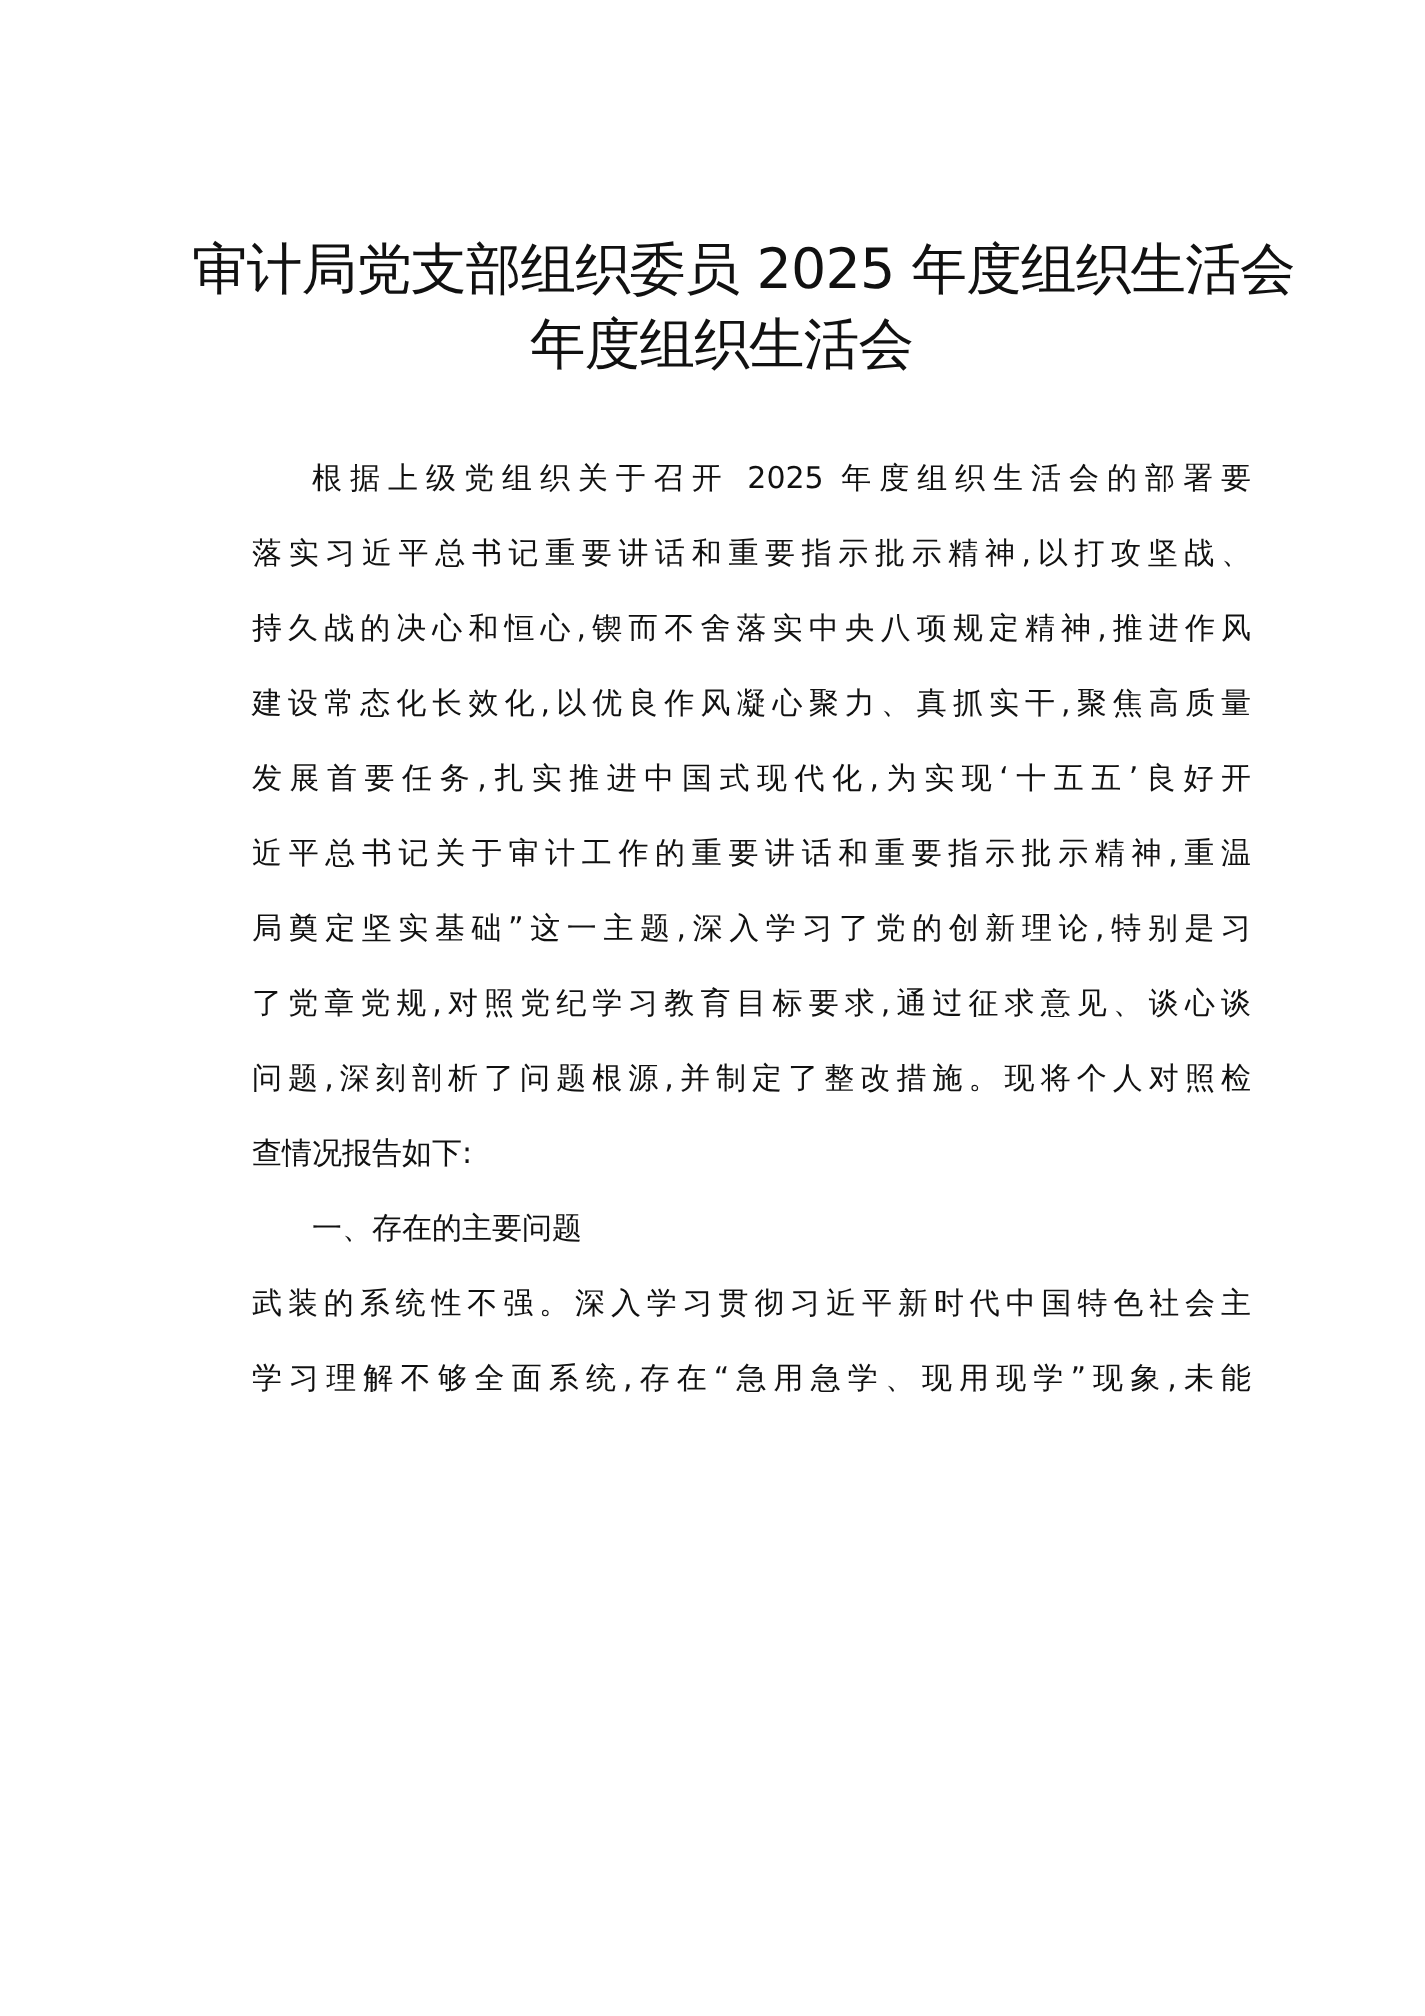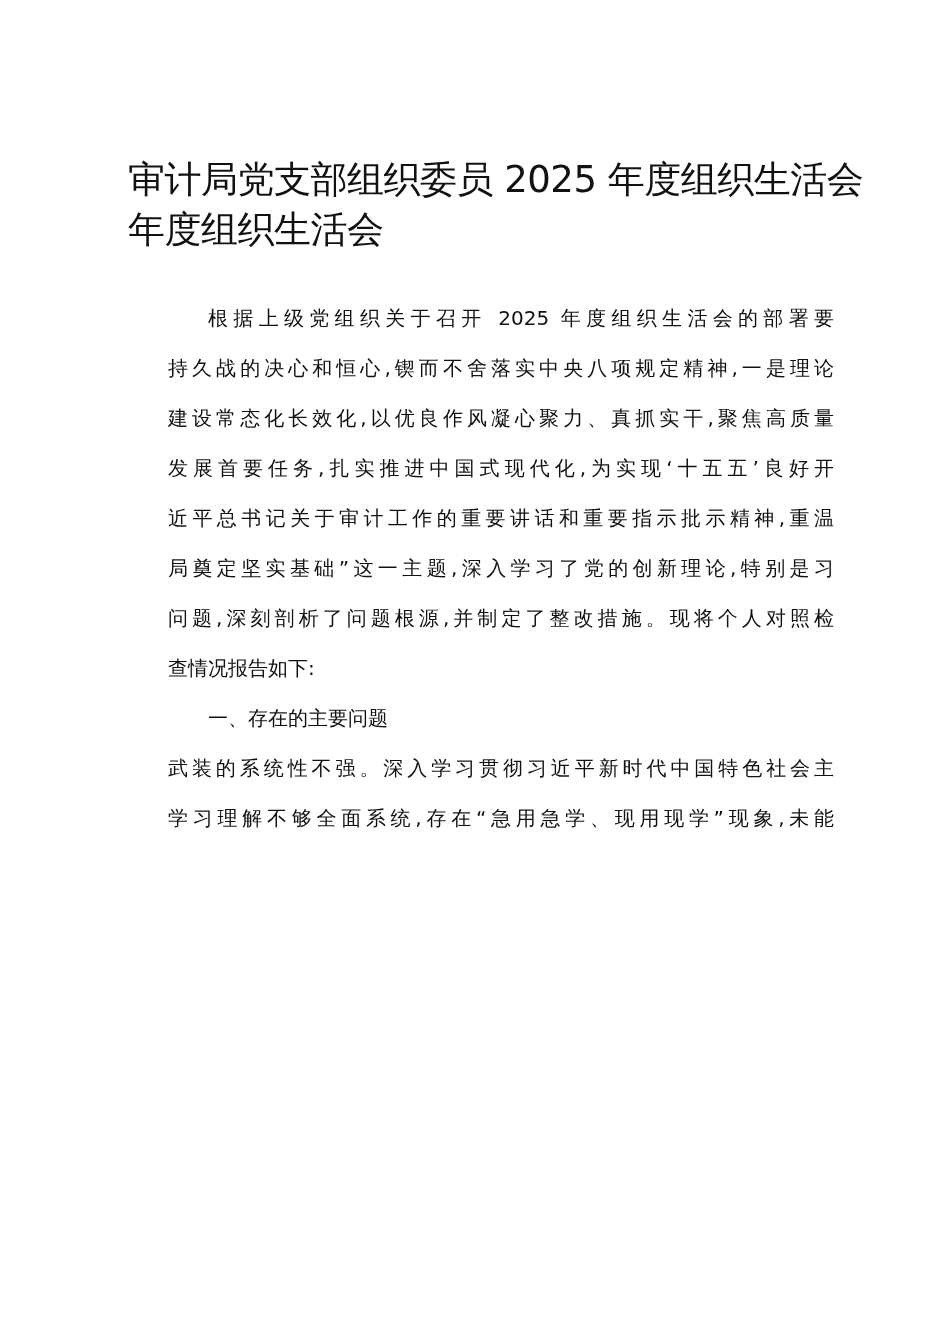--- a/index.html
+++ b/index.html
@@ -15,20 +15,21 @@
       font-family: "DejaVu Sans", "Liberation Sans", sans-serif;
       color: #111111;
     }
     .page {
       position: absolute;
       left: 128px;
       top: 155px;
       width: 706px;
     }
     .title {
+      text-align: center;
       font-size: 37px;
       line-height: 50px;
       margin: 0;
       font-weight: normal;
       letter-spacing: -0.5px;
     }
     .title-line {
       display: block;
       white-space: nowrap;
     }
@@ -58,25 +59,27 @@
 
 <div class="page">
   <h1 class="title">
     <span class="title-line">审计局党支部组织委员 2025 年度组织生活会</span>
     <span class="title-line">年度组织生活会</span>
   </h1>
 
   <div class="body-text">
     <div class="para-block">
       <span class="line" style="text-indent:2em">根据上级党组织关于召开 2025 年度组织生活会的部署要</span>
-      <span class="line">持久战的决心和恒心,锲而不舍落实中央八项规定精神,一是理论</span>
+      <span class="line">落实习近平总书记重要讲话和重要指示批示精神,以打攻坚战、</span>
+      <span class="line">持久战的决心和恒心,锲而不舍落实中央八项规定精神,推进作风</span>
       <span class="line">建设常态化长效化,以优良作风凝心聚力、真抓实干,聚焦高质量</span>
       <span class="line">发展首要任务,扎实推进中国式现代化,为实现‘十五五’良好开</span>
       <span class="line">近平总书记关于审计工作的重要讲话和重要指示批示精神,重温</span>
       <span class="line">局奠定坚实基础”这一主题,深入学习了党的创新理论,特别是习</span>
+      <span class="line">了党章党规,对照党纪学习教育目标要求,通过征求意见、谈心谈</span>
       <span class="line">问题,深刻剖析了问题根源,并制定了整改措施。现将个人对照检</span>
       <span class="line last">查情况报告如下:</span>
     </div>
 
     <p class="heading">一、存在的主要问题</p>
 
     <div class="para-block">
       <span class="line">武装的系统性不强。深入学习贯彻习近平新时代中国特色社会主</span>
       <span class="line">学习理解不够全面系统,存在“急用急学、现用现学”现象,未能</span>
     </div>

